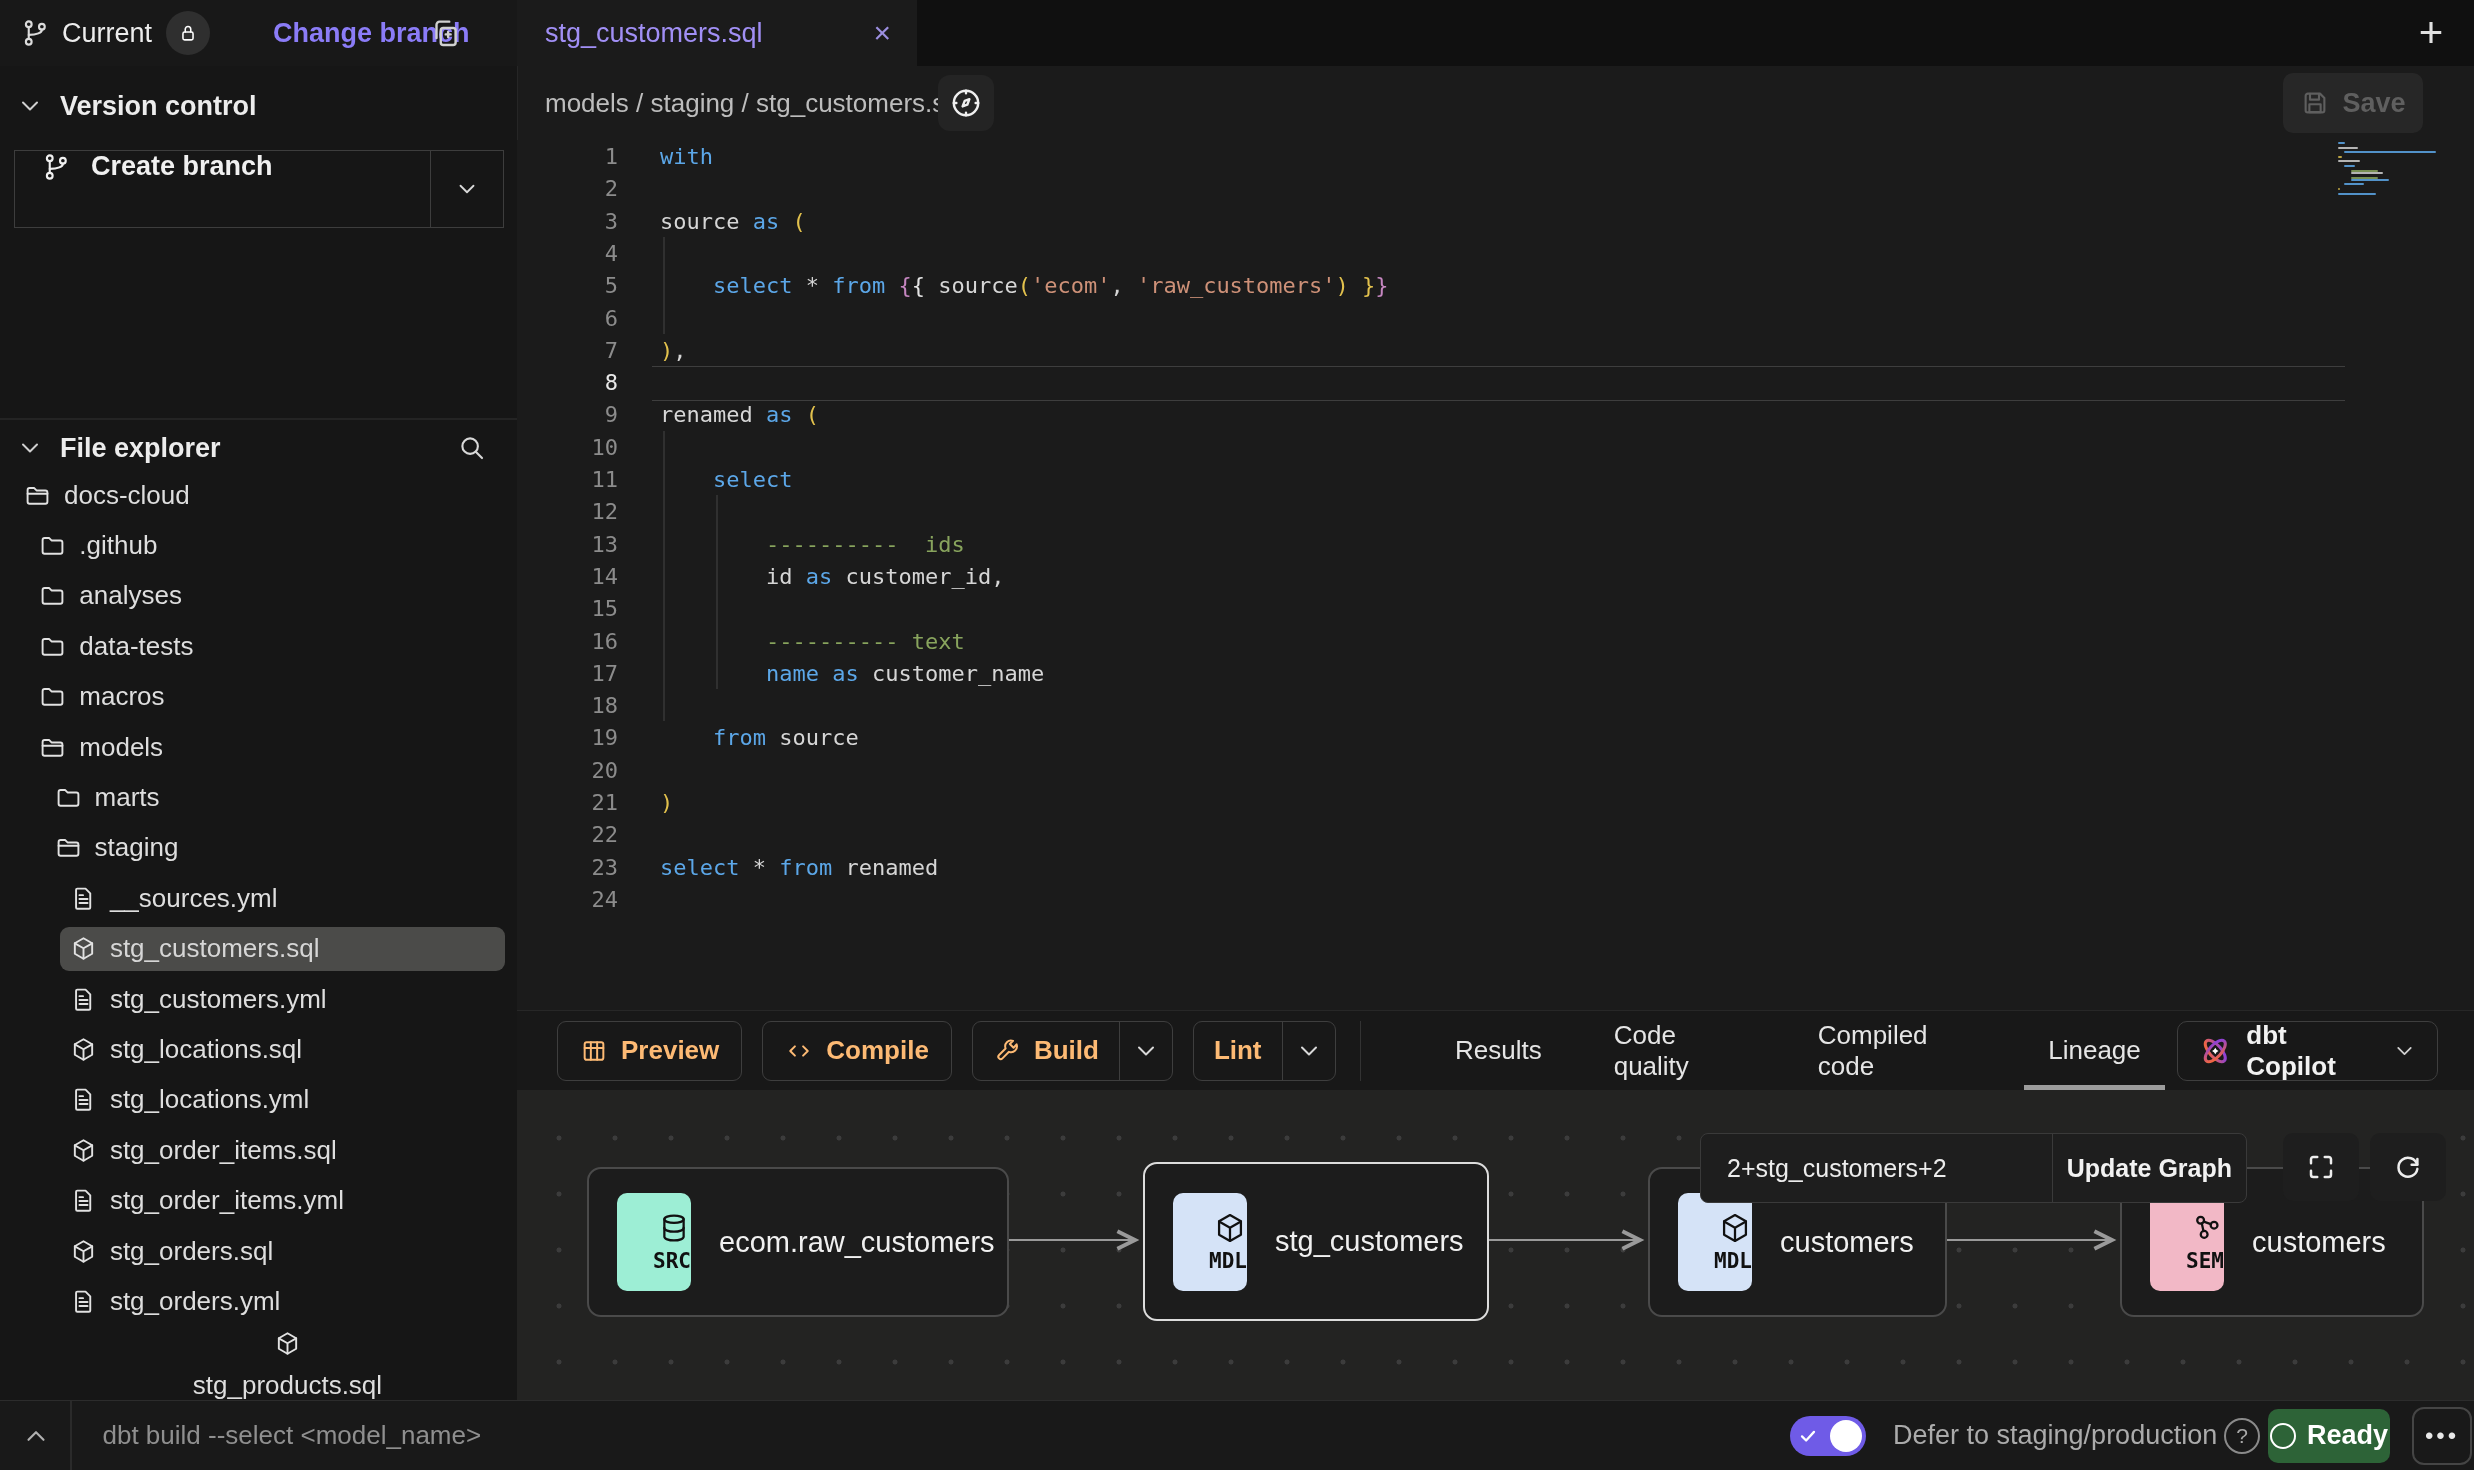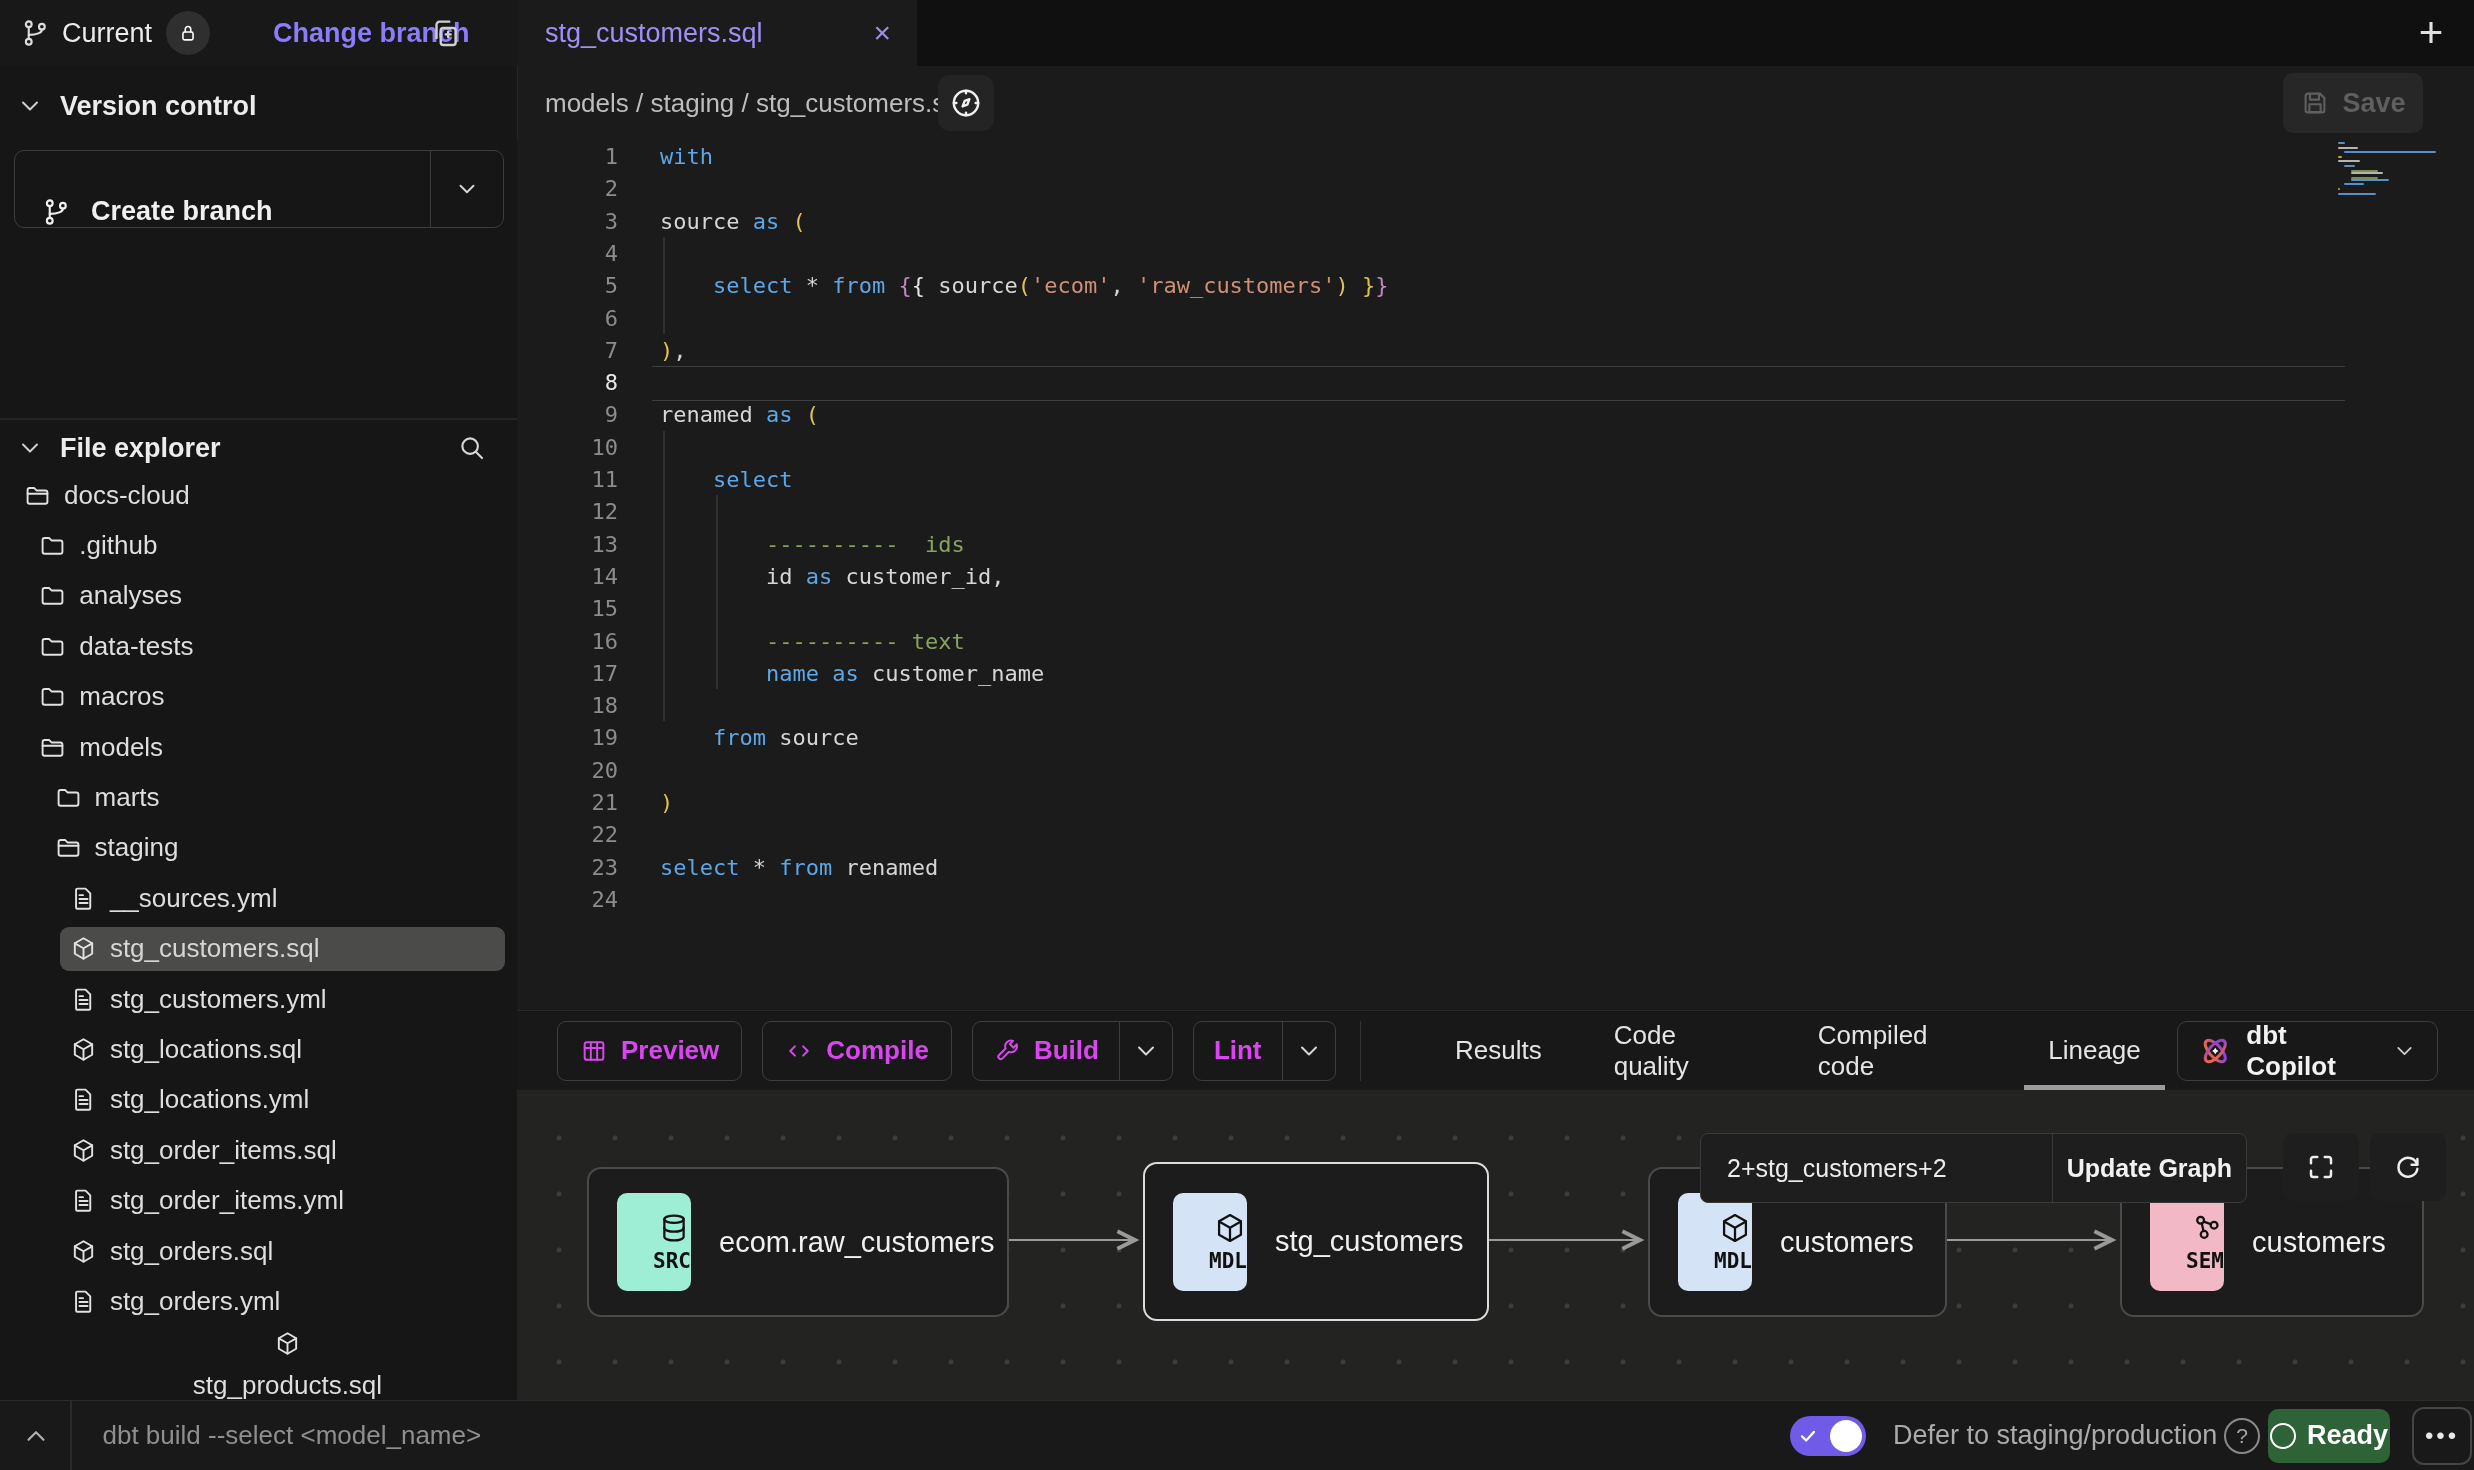--- a/index.html
+++ b/index.html
@@ -39,21 +39,21 @@
   
   .sidebar{position:absolute;left:0;top:66px;width:517px;height:1334px;background:#161616;
            border-right:1px solid #262626}
   .sec-head{position:absolute;left:0;height:44px;display:flex;align-items:center;gap:16px;
             padding-left:16px;font-size:27px;font-weight:700;color:#ececec}
   .sec-head .chev{width:28px;height:28px;color:#cfcfcf}
   .vc-head{top:18px}
   .fe-head{top:360px;width:485px}
   .search-ic{position:absolute;right:14px;width:30px;height:30px;color:#d8d8d8}
   .create-branch{position:absolute;left:14px;top:84px;width:488px;height:76px;border:1.5px solid #3d3d3d;
-                 border-radius:10px;display:flex;align-items:flex-end;cursor:pointer}
+                 border-radius:0;display:flex;align-items:flex-start;cursor:pointer}
   .cb-main{flex:1;display:flex;align-items:center;gap:20px;padding-left:26px;
            font-size:27px;font-weight:700;color:#f0f0f0}
   .cb-main .ic{width:30px;height:30px}
   .cb-split{width:72px;height:100%;border-left:1.5px solid #3d3d3d;display:flex;
             align-items:center;justify-content:center;color:#d8d8d8}
   .side-div{position:absolute;left:0;top:352px;width:100%;height:2px;background:#242424}
   .tree{position:absolute;left:0;top:404px;right:0;bottom:0;overflow:hidden}
   .trow{position:absolute;right:12px;height:44px;border-radius:9px;display:flex;
         align-items:center;gap:13px;padding-left:10px;font-size:26px;color:#dedede;cursor:pointer}
   .trow.sel{background:#4b4b49;color:#d6d6d6}
@@ -71,21 +71,21 @@
   .cursorline{position:absolute;left:135px;right:129px;top:226px;height:33px;
               border-top:1.5px solid #3e3e3e;border-bottom:1.5px solid #3e3e3e}
   .guide{position:absolute;width:1.5px;background:#303030}
   .minimap{position:absolute;right:18px;top:2px;width:118px}
   .mm{position:absolute;height:2px;border-radius:1px;opacity:.85}
 
   
   .toolbar{position:absolute;left:517px;top:1010px;width:1957px;height:80px;background:#181818;
            border-top:1px solid #272727;display:flex;align-items:center;padding-left:40px;box-sizing:border-box}
   .tbtn{height:58px;border:1.5px solid #3e3e3e;border-radius:9px;display:flex;align-items:center;
-        gap:13px;padding:0 22px;font-size:26px;font-weight:600;color:#d946ef;margin-right:20px;cursor:pointer}
+        gap:13px;padding:0 22px;font-size:26px;font-weight:600;color:#fdba74;margin-right:20px;cursor:pointer}
   .tbtn .ic{width:28px;height:28px}
   .split{padding:0;gap:0}
   .split .main{display:flex;align-items:center;gap:13px;padding:0 20px;height:100%}
   .split .dd{width:52px;height:100%;border-left:1.5px solid #3e3e3e;display:flex;
              align-items:center;justify-content:center;color:#d8d8d8}
   .vdiv{width:1.5px;height:60px;background:#333;margin:0 8px 0 4px}
   .panetabs{display:flex;align-items:center;height:100%;margin-left:50px;gap:0}
   .ptab{position:relative;height:100%;display:flex;align-items:center;padding:0 36px;
         font-size:26px;color:#e5e5e5;cursor:pointer}
   .ptab.active:after{content:"";position:absolute;left:12px;right:12px;bottom:0;height:5px;background:#9c9c9c}

